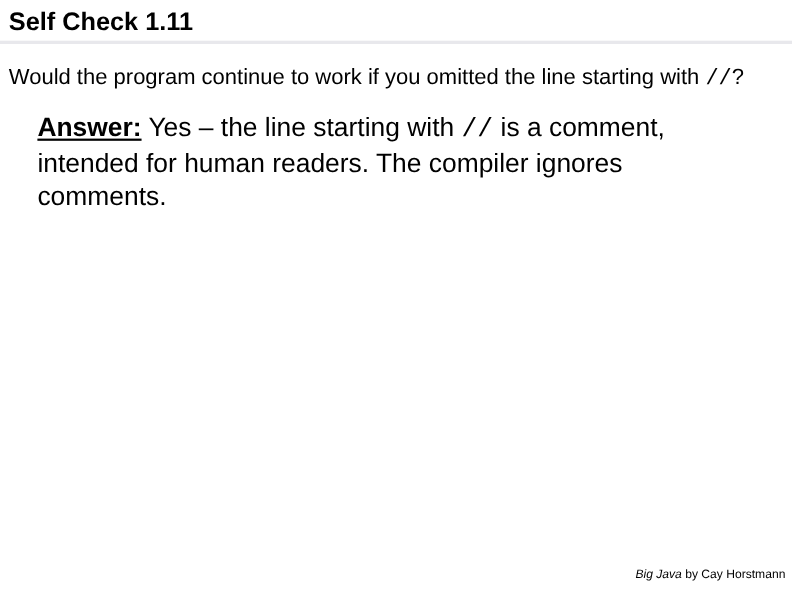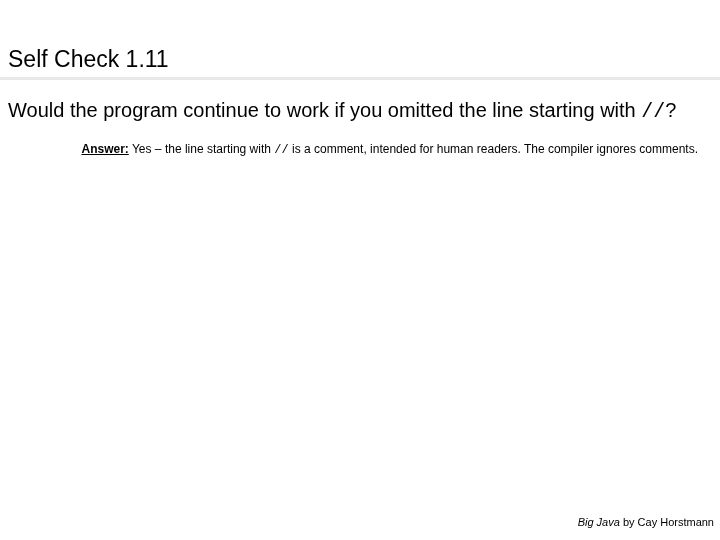--- a/index.html
+++ b/index.html
@@ -7,39 +7,37 @@
     width: 720px;
     height: 540px;
     background: #ffffff;
     font-family: Arial, Helvetica, sans-serif;
     color: #000;
     position: relative;
     overflow: hidden;
   }
   .title {
     font-family: "Trebuchet MS", Verdana, sans-serif;
-    font-weight: normal;
+    font-weight: bold;
     font-size: 23px;
     padding: 6px 8px 4px 8px;
     border-bottom: 3px solid #e8e8ec;
-    margin-top: 40px;
   }
   .question {
     font-size: 20px;
     line-height: 1.25;
     padding: 18px 16px 0 8px;
   }
   .mono {
     font-family: "Courier New", Courier, monospace;
   }
   .answer {
-    font-size: 12px;
+    font-size: 24px;
     line-height: 1.25;
-    padding: 18px 22px 0 34px;
-    text-align: right;
+    padding: 18px 34px 0 34px;
   }
   .answer-label {
     font-weight: bold;
     text-decoration: underline;
   }
   .footer {
     position: absolute;
     bottom: 10px;
     right: 6px;
     text-align: right;

